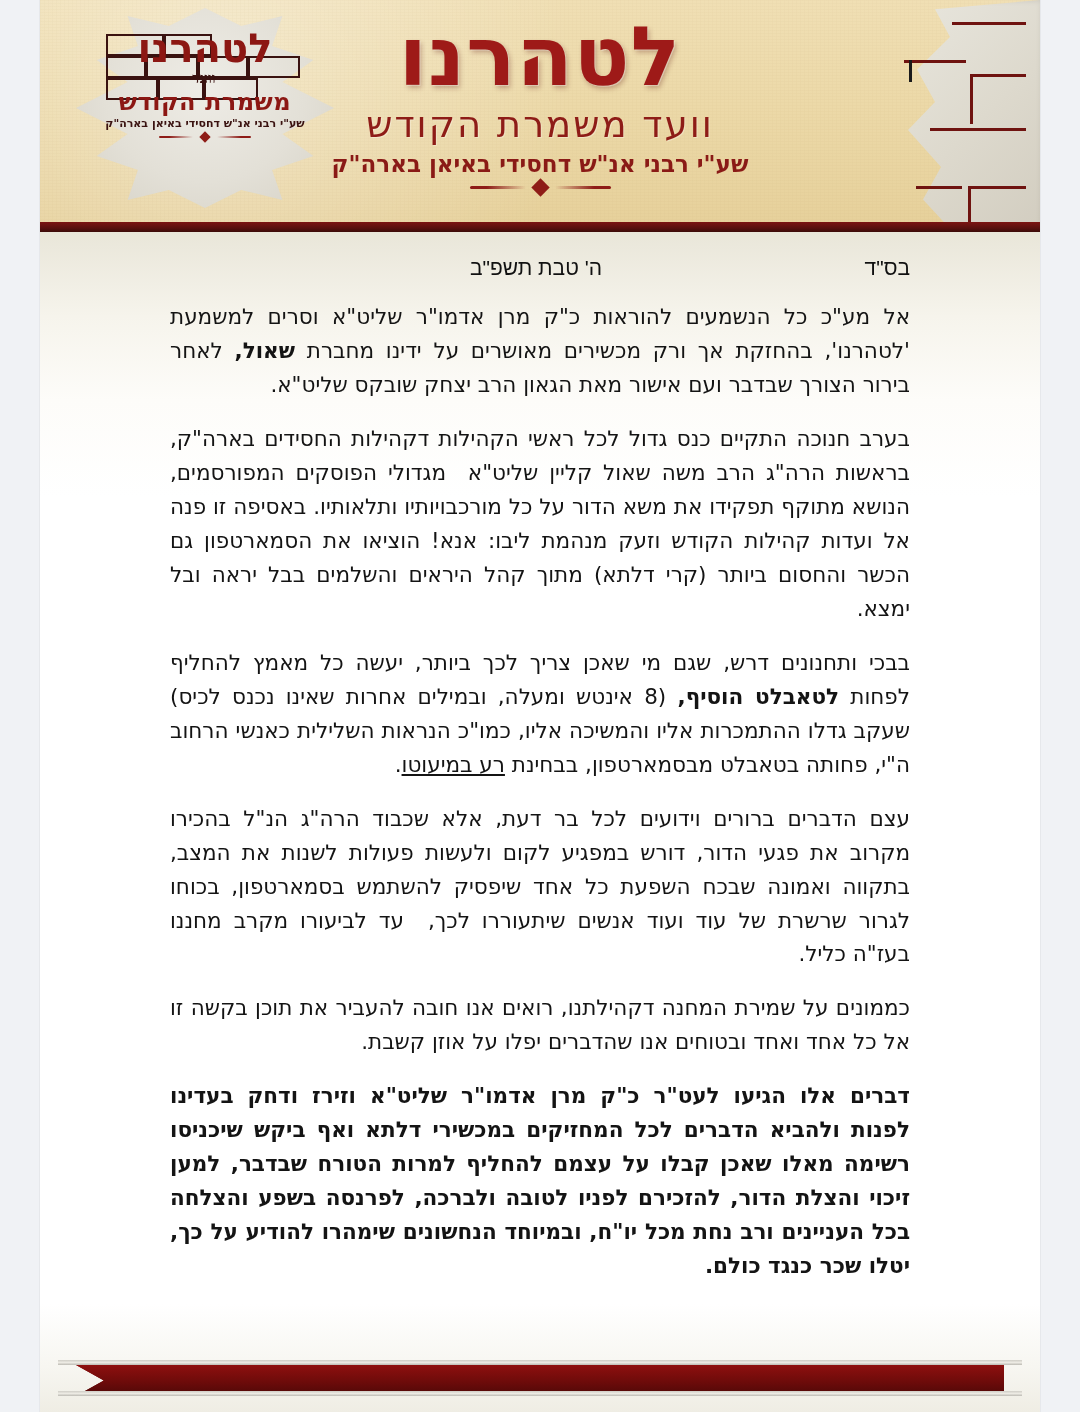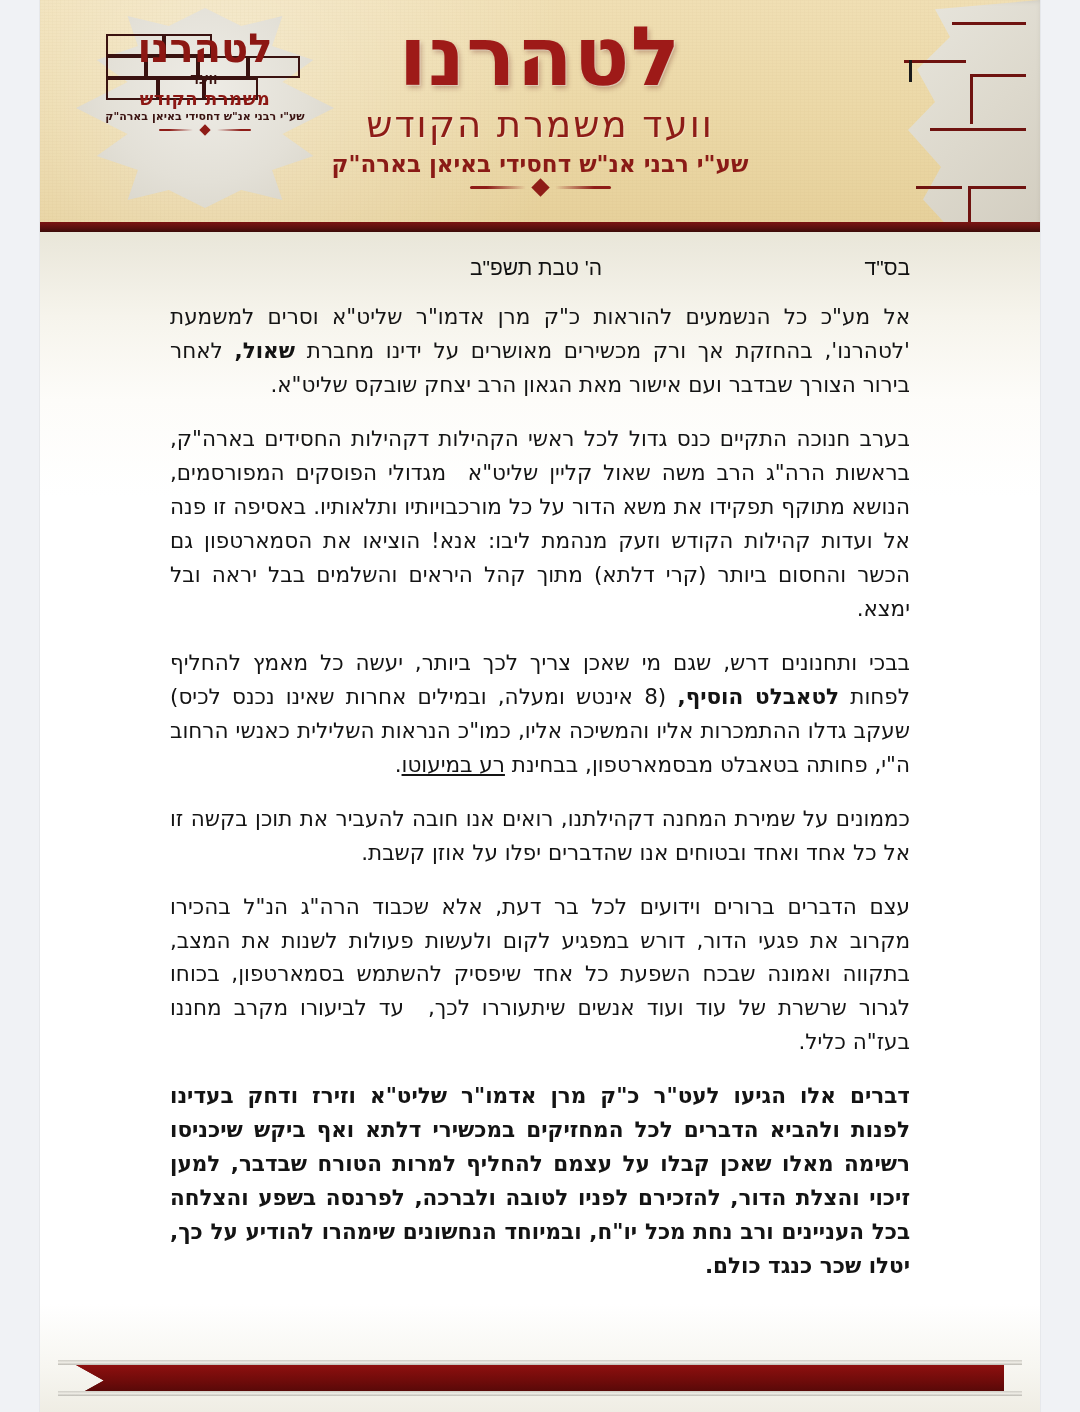--- a/index.html
+++ b/index.html
@@ -143,28 +143,28 @@
     color: #8c1713; letter-spacing: 0px;
     margin: 0 0 2px 0;
     position: relative; z-index: 3;
   }
   .logo-bricks {
     position: absolute; left: 30px; top: 26px; width: 198px; height: 68px;
     z-index: 2;
   }
   .lb { position: absolute; border: 2px solid #3a1210; background: transparent; }
   .logo-vaad {
-    font-family: Liberation Sans, sans-serif;
+    font-family: Liberation Serif, serif;
     font-weight: 700; font-size: 15px; color: #3a1210;
     margin: 0; position: relative; z-index: 3; text-align: center;
     padding-right: 2px;
   }
   .logo-mishmeret {
     font-family: "DejaVu Sans", "Liberation Sans", sans-serif;
-    font-weight: 700; font-size: 18px; color: #8c1713;
+    font-weight: 700; font-size: 24px; color: #8c1713;
     margin: 1px 0 1px 0; position: relative; z-index: 3; letter-spacing: .5px;
   }
   .logo-small {
     font-family: "DejaVu Sans", "Liberation Sans", sans-serif;
     font-weight: 700; font-size: 11px; color: #3a1210;
     margin: 0; position: relative; z-index: 3;
   }
   .logo-orn { margin-top: 3px; position: relative; z-index: 3; }
   .logo-orn .orn-line { width: 34px; height: 2px; }
   .logo-orn .orn-dia { width: 8px; height: 8px; }
@@ -289,22 +289,22 @@
 
         <div class="dateline">
           <span class="bsd">בס"ד</span>
           <span class="hdate">ה' טבת תשפ"ב</span>
         </div>
 
         <div id="paragraphs">
             <p class="para">אל מע"כ כל הנשמעים להוראות כ"ק מרן אדמו"ר שליט"א וסרים למשמעת 'לטהרנו', בהחזקת אך ורק מכשירים מאושרים על ידינו מחברת <b>שאול,</b> לאחר בירור הצורך שבדבר ועם אישור מאת הגאון הרב יצחק שובקס שליט"א.</p>
             <p class="para">בערב חנוכה התקיים כנס גדול לכל ראשי הקהילות דקהילות החסידים בארה"ק, בראשות הרה"ג הרב משה שאול קליין שליט"א &nbsp;מגדולי הפוסקים המפורסמים, הנושא מתוקף תפקידו את משא הדור על כל מורכבויותיו ותלאותיו. באסיפה זו פנה אל ועדות קהילות הקודש וזעק מנהמת ליבו: אנא! הוציאו את הסמארטפון גם הכשר והחסום ביותר (קרי דלתא) מתוך קהל היראים והשלמים בבל יראה ובל ימצא.</p>
             <p class="para">בבכי ותחנונים דרש, שגם מי שאכן צריך לכך ביותר, יעשה כל מאמץ להחליף לפחות <b>לטאבלט הוסיף,</b> (8 אינטש ומעלה, ובמילים אחרות שאינו נכנס לכיס) שעקב גדלו ההתמכרות אליו והמשיכה אליו, כמו"כ הנראות השלילית כאנשי הרחוב ה"י, פחותה בטאבלט מבסמארטפון, בבחינת <u>רע במיעוטו</u>.</p>
+            <p class="para">עצם הדברים ברורים וידועים לכל בר דעת, אלא שכבוד הרה"ג הנ"ל בהכירו מקרוב את פגעי הדור, דורש במפגיע לקום ולעשות פעולות לשנות את המצב, בתקווה ואמונה שבכח השפעת כל אחד שיפסיק להשתמש בסמארטפון, בכוחו לגרור שרשרת של עוד ועוד אנשים שיתעוררו לכך, &nbsp;עד לביעורו מקרב מחננו בעז"ה כליל.</p>
             <p class="para">כממונים על שמירת המחנה דקהילתנו, רואים אנו חובה להעביר את תוכן בקשה זו אל כל אחד ואחד ובטוחים אנו שהדברים יפלו על אוזן קשבת.</p>
-            <p class="para">עצם הדברים ברורים וידועים לכל בר דעת, אלא שכבוד הרה"ג הנ"ל בהכירו מקרוב את פגעי הדור, דורש במפגיע לקום ולעשות פעולות לשנות את המצב, בתקווה ואמונה שבכח השפעת כל אחד שיפסיק להשתמש בסמארטפון, בכוחו לגרור שרשרת של עוד ועוד אנשים שיתעוררו לכך, &nbsp;עד לביעורו מקרב מחננו בעז"ה כליל.</p>
             <p class="para bold">דברים אלו הגיעו לעט"ר כ"ק מרן אדמו"ר שליט"א וזירז ודחק בעדינו לפנות ולהביא הדברים לכל המחזיקים במכשירי דלתא ואף ביקש שיכניסו רשימה מאלו שאכן קבלו על עצמם להחליף למרות הטורח שבדבר, למען זיכוי והצלת הדור, להזכירם לפניו לטובה ולברכה, לפרנסה בשפע והצלחה בכל העניינים ורב נחת מכל יו"ח, ובמיוחד הנחשונים שימהרו להודיע על כך, יטלו שכר כנגד כולם.</p>
             <p class="para">ואף הוסיף להזכיר שעל כל אחד לחזור ולבדוק את עסקיו אם אכן עדיין קיים הצורך שבגינו קיבל אישור להחזקת מכשיר והאם אינו יכול להסתדר ללא תקשורת זו, לא עם מכשיר קטן ולא עם גדול, באם אכן הצורך כבר חלף, יזרוק את המכשיר ואשריו וטוב לו.</p>
           </div>
 
       </div>
     </div>
 
     <div class="footer">
       <div class="footer-line-top"></div>
       <div class="footer-ribbon"></div>

